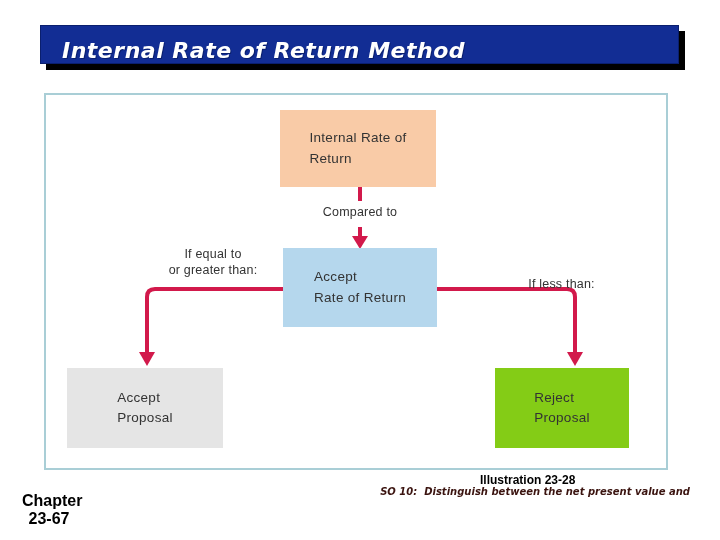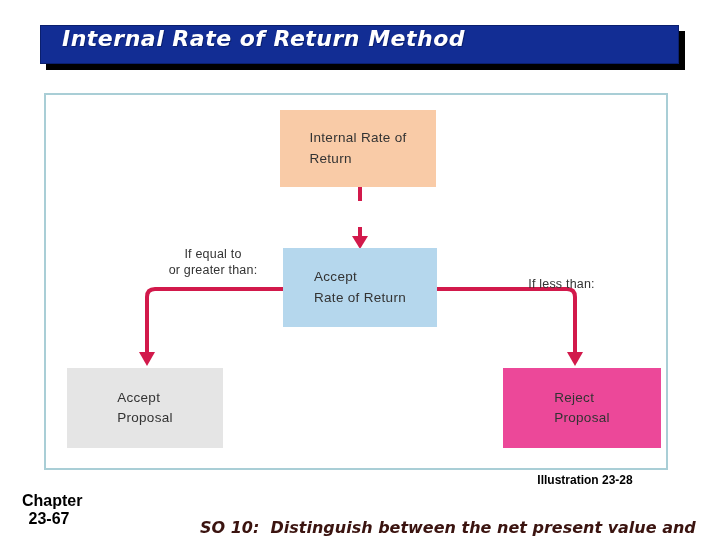--- a/index.html
+++ b/index.html
@@ -20,21 +20,21 @@
   .title-bar {
     position: absolute;
     left: 40px;
     top: 25px;
     width: 637px;
     height: 37px;
     background: #122d94;
     box-shadow: 6px 6px 0 #000000;
     border: 1px solid #0a1f6e;
     display: flex;
-    align-items: flex-start;
+    align-items: flex-end;
   }
   .title-bar .title-text {
     font-family: "DejaVu Sans", sans-serif;
     font-style: italic;
     font-weight: bold;
     font-size: 22px;
     letter-spacing: 0.5px;
     color: #ffffff;
     padding-left: 21px;
     white-space: nowrap;
@@ -72,21 +72,21 @@
     text-align: left;
     font-size: 13.5px;
     line-height: 1.5;
     color: #333333;
     letter-spacing: 0.3px;
     white-space: pre-line;
   }
   .irr-box    { left: 280px; top: 110px; width: 156px; height: 77px; background: #f9cba7; }
   .min-box    { left: 283px; top: 248px; width: 154px; height: 79px; background: #b5d7ed; }
   .accept-box { left:  67px; top: 368px; width: 156px; height: 80px; background: #e5e5e5; }
-  .reject-box { left: 495px; top: 368px; width: 158px; height: 80px; background: #ec4899; margin-left: 8px; }
+  .reject-box { left: 495px; top: 368px; width: 134px; height: 80px; background: #84cc16; }
 
   
   .fc-label {
     position: absolute;
     font-size: 12.5px;
     line-height: 1.3;
     color: #333333;
     letter-spacing: 0.2px;
     text-align: center;
     white-space: pre-line;
@@ -94,21 +94,21 @@
   .compared-label  { left: 300px; top: 204px; width: 120px; }
   .left-condition  { left: 148px; top: 246px; width: 130px; }
   .right-condition { left: 514px; top: 276px; width:  95px; }
 
   
   .illustration-label {
     position: absolute;
     left: 480px;
     top: 473px;
     width: 210px;
-    text-align: center;
+    text-align: left;
     font-size: 12px;
     font-weight: bold;
     color: #000000;
   }
   .chapter-label {
     position: absolute;
     left: 22px;
     top: 492px;
     width: 54px;
     text-align: center;
@@ -120,24 +120,23 @@
   }
   .so-text {
     position: absolute;
     left: 200px;
     top: 483px;
     width: 490px;
     text-align: right;
     font-family: "DejaVu Sans", sans-serif;
     font-style: italic;
     font-weight: bold;
-    font-size: 16px;
+    font-size: 10px;
     line-height: 17px;
     color: #3b1410;
-    margin-top: 36px;
   }
   .so-text .so-line { white-space: pre; }
 </style>
 </head>
 <body>
 
 <div class="slide">
 
   <div class="title-bar">
     <span class="title-text">Internal Rate of Return Method</span>
@@ -160,20 +159,21 @@
 
     <g>
       <path d="M437,289 H567 Q575,289 575,297 V353" fill="none" stroke="#d2194b" stroke-width="4"></path>
       <polygon points="567,352 583,352 575,366" fill="#d2194b"></polygon>
     </g>
   </svg>
 
   <div class="fc-box irr-box">Internal Rate of
 Return</div>
 
+  <div class="fc-label compared-label">Compared to</div>
 
   <div class="fc-box min-box">Accept
 Rate of Return</div>
 
   <div class="fc-label left-condition">If equal to
 or greater than:</div>
 
   <div class="fc-label right-condition">If less than:</div>
 
   <div class="fc-box accept-box">Accept

